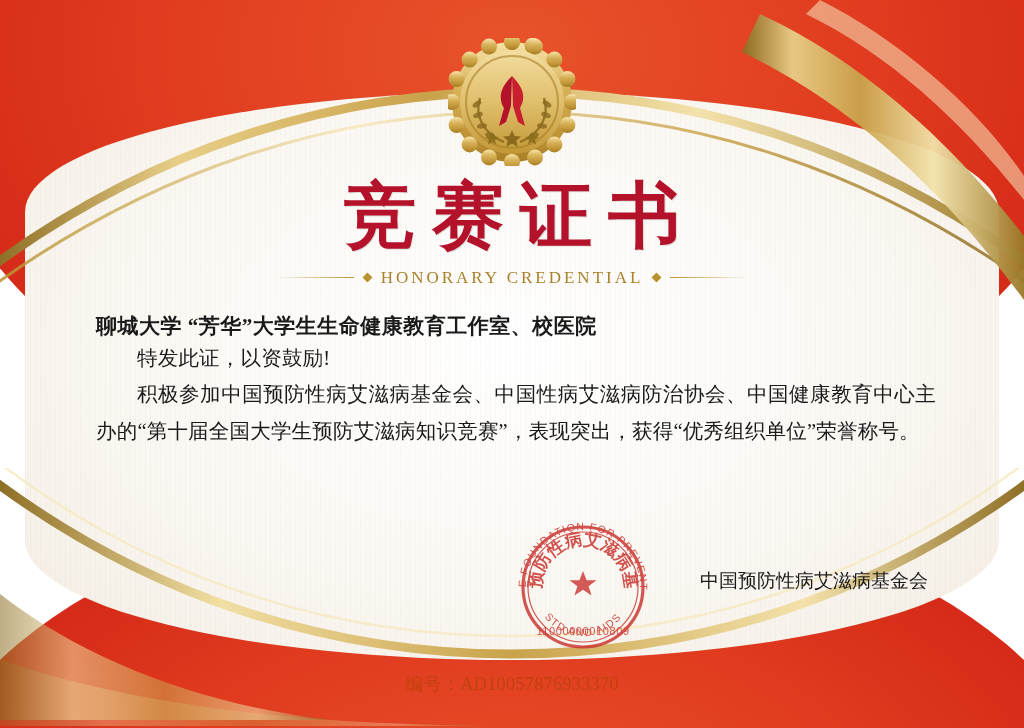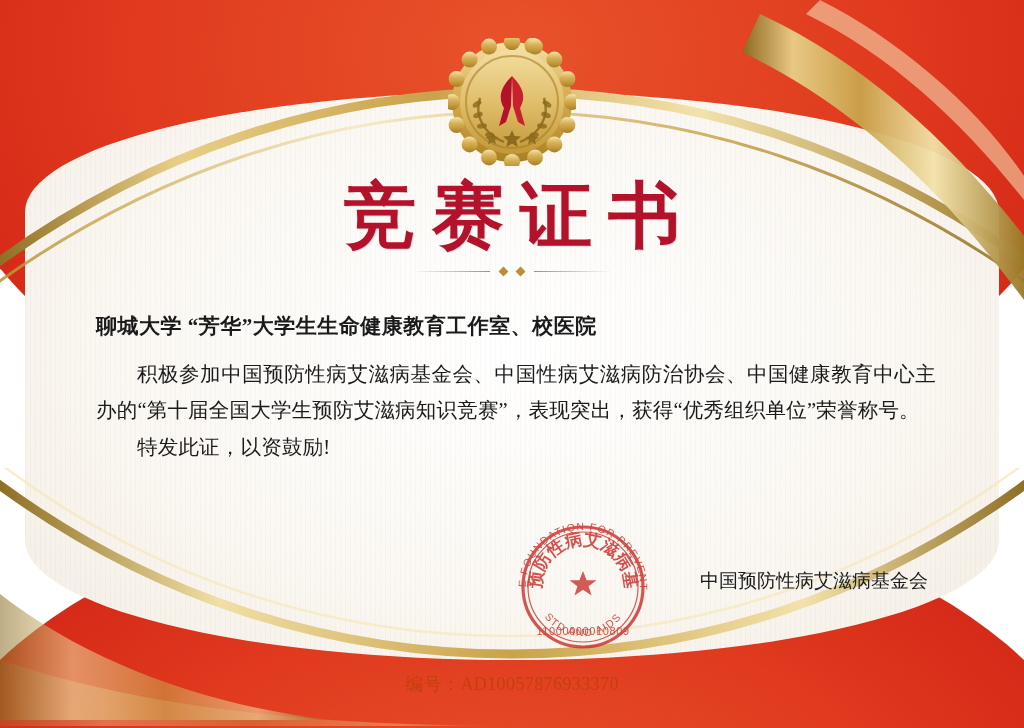--- a/index.html
+++ b/index.html
@@ -133,21 +133,21 @@
     right: 88px;
     top: 312px;
     z-index: 5;
     color: #1a1a1a;
     font-family: "Liberation Serif", "DejaVu Serif", serif;
   }
   .recipient {
     font-size: 21px;
     font-weight: 700;
     letter-spacing: 0.5px;
-    margin-bottom: 16px;
+    margin-bottom: 0;
   }
   .para {
     font-size: 20.5px;
     line-height: 1.78;
     text-align: justify;
     letter-spacing: 0.2px;
   }
   .para.indent { text-indent: 2em; }
 
   
@@ -311,29 +311,30 @@
         </g>
       </g>
     </svg>
   </div>
 
   <div class="title-wrap">
     <div class="title-main">竞赛证书</div>
     <div class="subtitle-row">
       <span class="subtitle-line"></span>
       <span class="subtitle-diamond"></span>
+      <span class="subtitle-text">HONORARY  CREDENTIAL</span>
       <span class="subtitle-diamond"></span>
       <span class="subtitle-line right"></span>
     </div>
   </div>
 
   <div class="body-text">
     <div class="recipient">聊城大学 “芳华”大学生生命健康教育工作室、校医院</div>
+    <div class="para indent">特发此证，以资鼓励!</div>
     <div class="para indent">积极参加中国预防性病艾滋病基金会、中国性病艾滋病防治协会、中国健康教育中心主办的“第十届全国大学生预防艾滋病知识竞赛”，表现突出，获得“优秀组织单位”荣誉称号。</div>
-    <div class="para indent">特发此证，以资鼓励!</div>
   </div>
 
   <div class="stamp">
     <svg width="150" height="150" viewBox="0 0 150 150" xmlns="http://www.w3.org/2000/svg">
       <defs>
         <path id="arcTop" d="M 18,75 A 57,57 0 0 1 132,75"></path>
         <path id="arcBottom" d="M 26,75 A 49,49 0 0 0 124,75"></path>
         <path id="arcCenter" d="M 33,75 A 42,42 0 0 1 117,75"></path>
       </defs>
       <g fill="none" stroke="#c9302c" stroke-width="3.2" opacity="0.92">

